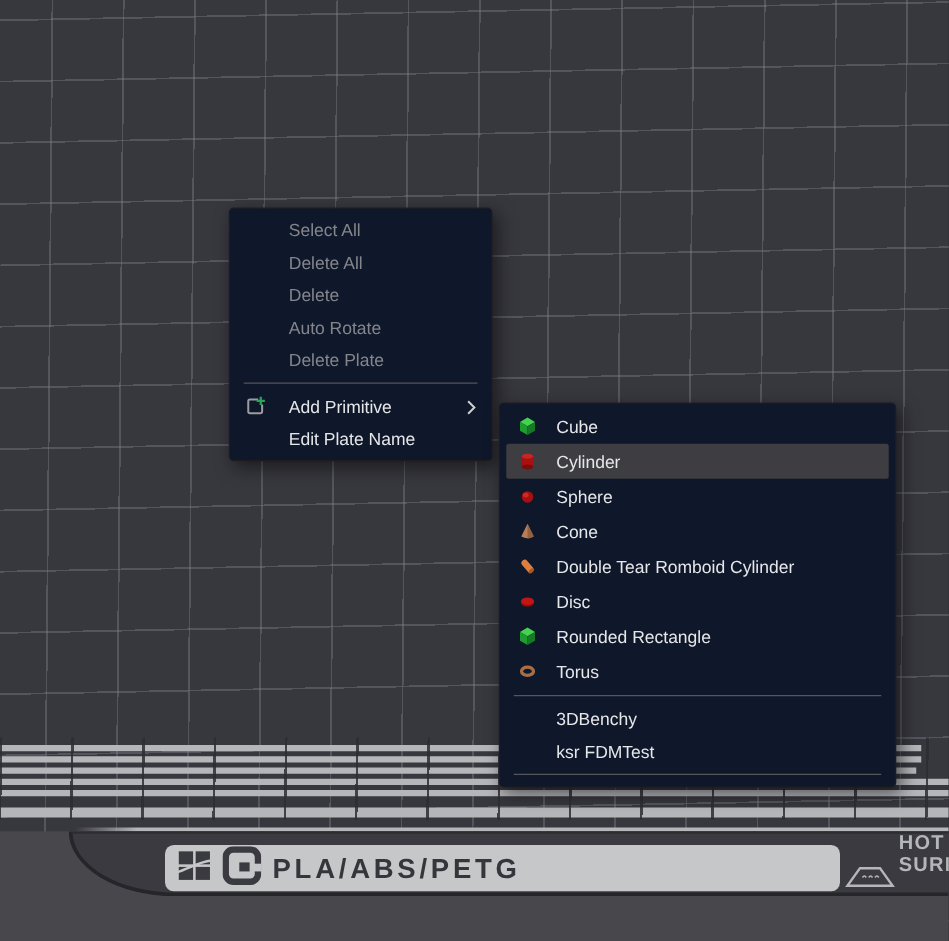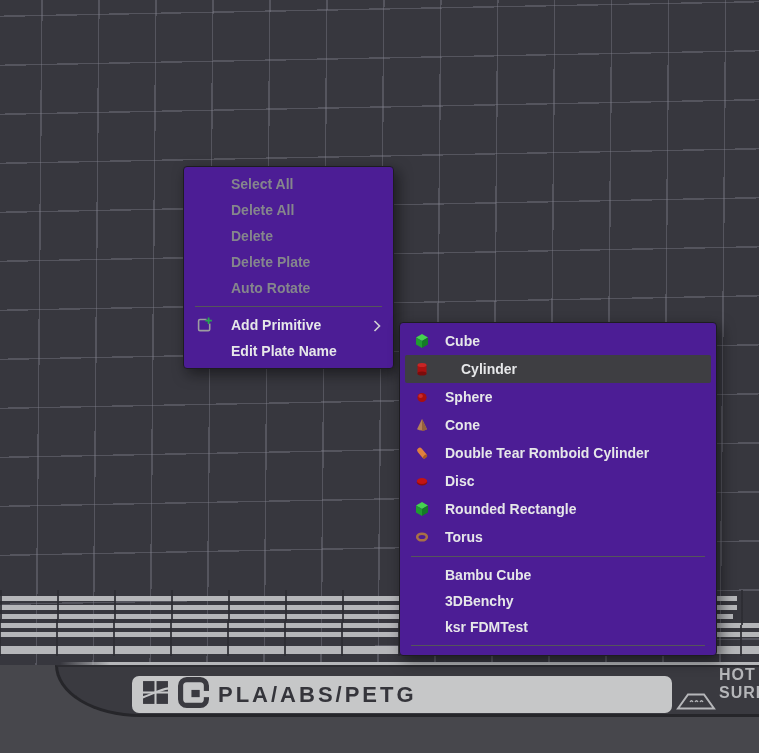--- a/index.html
+++ b/index.html
@@ -61,43 +61,43 @@
   }
   .hot-icon { position:absolute; left:676px; top:691px; }
   .hot-text {
     position:absolute; left:719px; top:666px; width:220px;
     color:#b5b6b9; font-weight:bold; font-size:16px;
     letter-spacing:1px; line-height:18px; white-space:nowrap;
   }
 
   
   .menu {
-    position:absolute; background:#4c1d95;
+    position:absolute; background:#0f172a;
     border:1px solid #1d1d20; border-radius:4px;
     box-shadow: 4px 5px 14px rgba(8,8,10,.55);
-    padding:4px 0; color:#e6e7e9; font-size:14px;font-weight:bold;
+    padding:4px 0; color:#e6e7e9; font-size:14px;
   }
   #context-menu { left:183px; top:166px; width:211px; z-index:10; }
   #submenu      { left:399px; top:322px; width:318px; z-index:11; }
 
   .menu-item {
     position:relative; display:flex; align-items:center;
     height:26px; padding-left:47px; cursor:default; white-space:nowrap;
   }
   .menu-item.disabled { color:#85868c; }
   .menu-sep { border-top:1px solid #55555a; margin:5px 11px; }
 
   .mi-icon { position:absolute; left:11px; top:4px; width:18px; height:18px; }
   .mi-chevron { position:absolute; right:12px; top:7px; }
 
   #submenu .menu-item { height:28px; padding-left:45px; }
   #submenu .menu-item.model-item { height:26px; }
   #submenu .menu-item.highlighted {
     background:#3e3e42; border-radius:2px;
-    margin:0 5px; padding-left:56px;
+    margin:0 5px; padding-left:40px;
   }
   #submenu .shape-icon { position:absolute; left:14px; top:6px; width:16px; height:16px; }
   #submenu .menu-item.highlighted .shape-icon { left:9px; }
   #submenu .svg-icon { position:absolute; left:10px; top:4px; width:20px; height:20px; }
 </style>
 </head>
 <body>
 
 <div id="screen">
 
@@ -144,24 +144,24 @@
     <div class="menu-item disabled">
         <span>Select All</span>
       </div>
     <div class="menu-item disabled">
         <span>Delete All</span>
       </div>
     <div class="menu-item disabled">
         <span>Delete</span>
       </div>
     <div class="menu-item disabled">
+        <span>Auto Rotate</span>
+      </div>
+    <div class="menu-item disabled">
         <span>Delete Plate</span>
-      </div>
-    <div class="menu-item disabled">
-        <span>Auto Rotate</span>
       </div>
 
     <div class="menu-sep"></div>
 
     <div class="menu-item">
       <span class="mi-icon"><svg viewBox="0 0 18 18" width="18" height="18">
             <path d="M11.5,3.5 H5 A1.4,1.4 0 0 0 3.6,4.9 V13.2 A1.4,1.4 0 0 0 5,14.6 H13.3 A1.4,1.4 0 0 0 14.7,13.2 V7.5" fill="none" stroke="#9d9da1" stroke-width="1.6"></path>
             <path d="M13.6,1.4 V8 M10.3,4.7 H16.9" stroke="#27a653" stroke-width="1.8"></path>
           </svg></span>
       <span>Add Primitive</span>
@@ -234,23 +234,20 @@
     <div class="menu-item">
       <span class="shape-icon"><svg viewBox="0 0 16 16" width="16" height="16">
             <ellipse cx="8" cy="8" rx="4.8" ry="3.3" fill="none" stroke="#a86f47" stroke-width="2.6"></ellipse>
           </svg></span>
       <span>Torus</span>
     </div>
 
     <div class="menu-sep"></div>
 
     <div class="menu-item model-item">
-        <span>Bambu Cube</span>
-      </div>
-    <div class="menu-item model-item">
         <span>3DBenchy</span>
       </div>
     <div class="menu-item model-item">
         <span>ksr FDMTest</span>
       </div>
 
     <div class="menu-sep"></div>
 
   </div>
 

